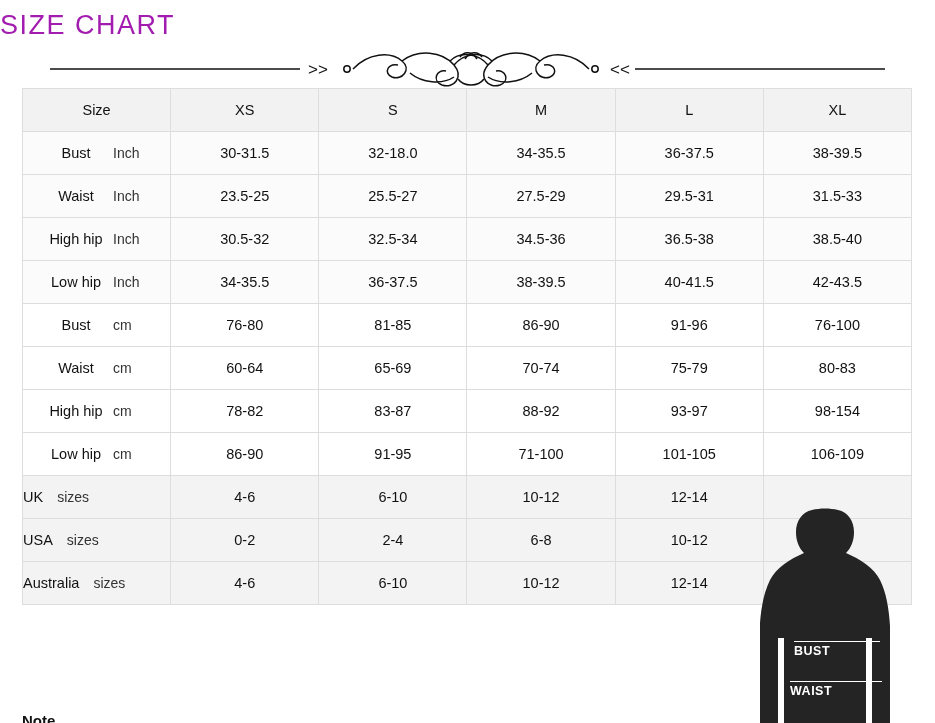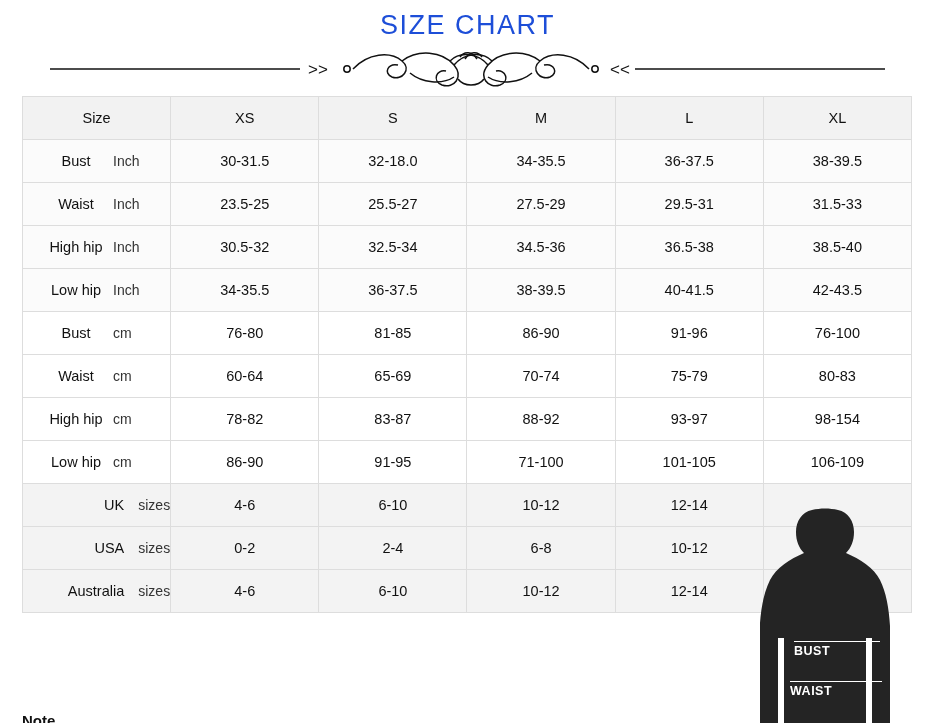--- a/index.html
+++ b/index.html
@@ -16,45 +16,44 @@
     position: relative;
   }
 
   .page {
     position: relative;
     width: 935px;
     height: 723px;
   }
 
   .chart-title {
-    text-align: center;
     font-size: 27px;
     letter-spacing: 1.5px;
-    color: #1d4ed8;
+    color: #a21caf;
     padding-top: 10px;
     font-weight: 400;
     font-family: "Liberation Sans", sans-serif;
   }
 
   
   .divider {
     position: relative;
     width: 835px;
     margin: 6px auto 0 auto;
     height: 46px;
   }
   .divider svg {
     display: block;
   }
 
   
   .table-wrap {
     position: absolute;
     left: 22px;
-    top: 96px;
+    top: 88px;
     width: 844px;
   }
   table.size-table {
     border-collapse: collapse;
     width: 890px;
     table-layout: fixed;
   }
   table.size-table td, table.size-table th {
     border: 1px solid #dddddd;
     height: 42px;
@@ -96,21 +95,21 @@
   th.size-head {
     font-size: 15px;
     color: #111;
   }
   .col-label { width: 148px; }
   .col-size { width: 148px; }
 
   
   td.label-cell.centered .label-inner {
     padding-left: 0;
-    justify-content: flex-end;
+    justify-content: flex-start;
   }
   td.label-cell.centered .label-name {
     width: auto;
     margin-right: 14px;
     text-align: right;
   }
 
   
   .silhouette {
     position: absolute;

